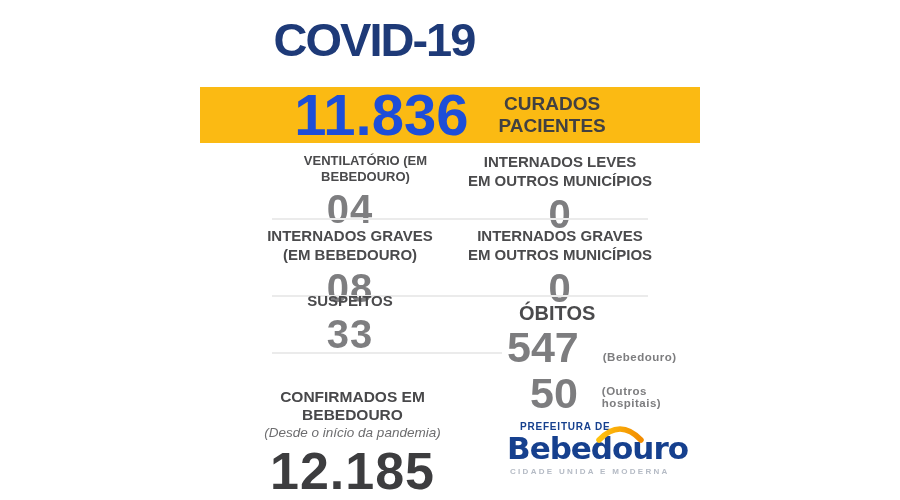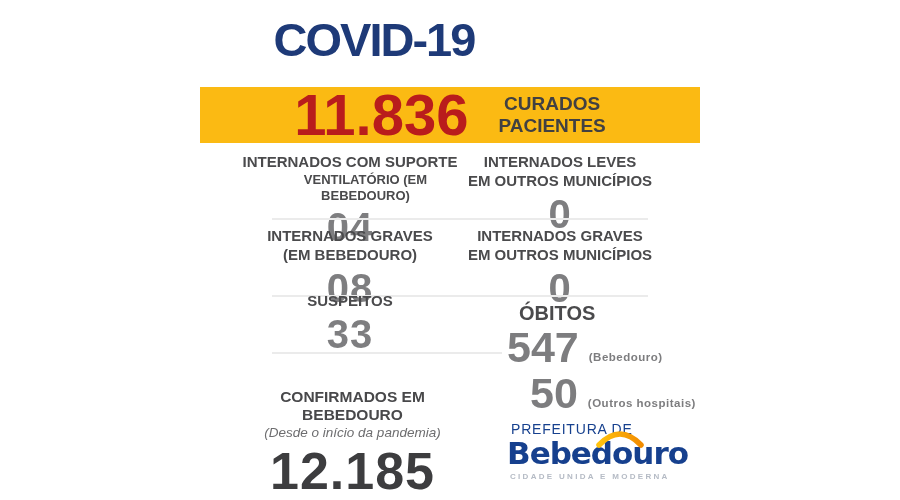--- a/index.html
+++ b/index.html
@@ -9,21 +9,21 @@
 
   
   .covid-logo { position:absolute; top:16px; left:0; right:0; text-align:center; }
   .covid-logo-inner { display:inline-block; margin-left:28px; text-align:right; }
   .covid-title { font-size:47px; font-weight:bold; color:#1e3a78; letter-spacing:-2px; line-height:1; }
   .covid-sub   { font-size:12px; font-weight:bold; color:#7c88a0; letter-spacing:6px; margin-top:3px; margin-right:2px; }
 
   
   .banner { position:absolute; left:200px; top:87px; width:500px; height:56px;
             background:#fbba13; display:flex; align-items:center; justify-content:center; gap:30px; }
-  .banner-value { font-size:58px; font-weight:bold; color:#b91c1c; line-height:1; letter-spacing:0px; }
+  .banner-value { font-size:58px; font-weight:bold; color:#1d4ed8; line-height:1; letter-spacing:0px; }
   .banner-label { font-size:19px; font-weight:bold; color:#414042; text-align:center; line-height:1.15; }
 
   
   .stat { position:absolute; text-align:center; }
   .stat-l1 { font-size:15px; font-weight:bold; color:#4a4a4c; line-height:1.25; }
   .stat-l2 { font-size:13px; font-weight:bold; color:#4a4a4c; line-height:1.25;margin-left:31px; }
   .stat-value { font-size:40px; font-weight:bold; color:#7e7e80; line-height:1.05; margin-top:2px; letter-spacing:1px; }
 
   .pos-b0 { left:235px; top:153px; width:230px; }
   .pos-b1 { left:450px; top:153px; width:220px; }
@@ -35,31 +35,31 @@
   .div-1 { left:272px; top:218px; width:376px; }
   .div-2 { left:272px; top:295px; width:376px; }
   .div-3 { left:272px; top:352px; width:230px; }
 
   
   .deaths { position:absolute; left:507px; top:302px; width:200px; }
   .deaths-label { font-size:20px; font-weight:bold; color:#4a4a4c; margin-left:12px; }
   .deaths-row { display:flex; align-items:flex-end; margin-top:2px; }
   .deaths-row.second { margin-left:23px; margin-top:5px; }
   .deaths-value { font-size:43px; font-weight:bold; color:#7d7d7f; line-height:0.95; }
-  .deaths-note { font-size:11.5px; font-weight:bold; color:#7d7d7f; margin-left:10px; margin-bottom:5px; letter-spacing:0.5px; }
+  .deaths-note { font-size:11.5px; font-weight:bold; color:#7d7d7f; margin-left:24px; margin-bottom:5px; letter-spacing:0.5px; }
 
   
   .confirmed { position:absolute; left:230px; top:388px; width:245px; text-align:center; }
   .confirmed-label { font-size:15.5px; font-weight:bold; color:#48484a; }
   .confirmed-sub { font-size:13.5px; font-style:italic; color:#6d6d6f; margin-top:1px; }
   .confirmed-value { font-size:52px; font-weight:bold; color:#3d3d3f; line-height:1; margin-top:5px; letter-spacing:1px; }
 
   
   .city-logo { position:absolute; left:507px; top:421px; width:175px; }
-  .city-line1 { font-size:14px; font-weight:normal; color:#16408e; letter-spacing:0.8px; margin-left:4px; }
+  .city-line1 { font-size:10px; font-weight:bold; color:#16408e; letter-spacing:0.8px; margin-left:13px; }
   .city-name-wrap { position:relative; display:inline-block; }
   .city-name { font-family:"DejaVu Sans", sans-serif; font-size:31px; font-weight:bold;
                color:#16408e; line-height:1.05; letter-spacing:-1px;text-align:right; }
   .city-arch { position:absolute; left:89px; top:-7px; }
   .city-tagline { font-size:8px; font-weight:bold; color:#b5bbc5; letter-spacing:2.3px; margin-top:2px; margin-left:3px; }
 </style>
 </head>
 <body>
 
 <div class="stage">
@@ -72,21 +72,20 @@
 
   <div class="banner">
     <div class="banner-value">11.836</div>
     <div class="banner-label">
       <div>CURADOS</div>
       <div>PACIENTES</div>
     </div>
   </div>
 
   <div class="stat pos-b0">
-    <div class="stat-l1">INTERNADOS COM SUPORTE</div>
     <div class="stat-l2">VENTILATÓRIO (EM BEBEDOURO)</div>
     <div class="stat-value">04</div>
   </div>
   <div class="stat pos-b1">
     <div class="stat-l1">INTERNADOS LEVES</div>
     <div class="stat-l1">EM OUTROS MUNICÍPIOS</div>
     <div class="stat-value">0</div>
   </div>
 
   <div class="divider div-1"></div>

